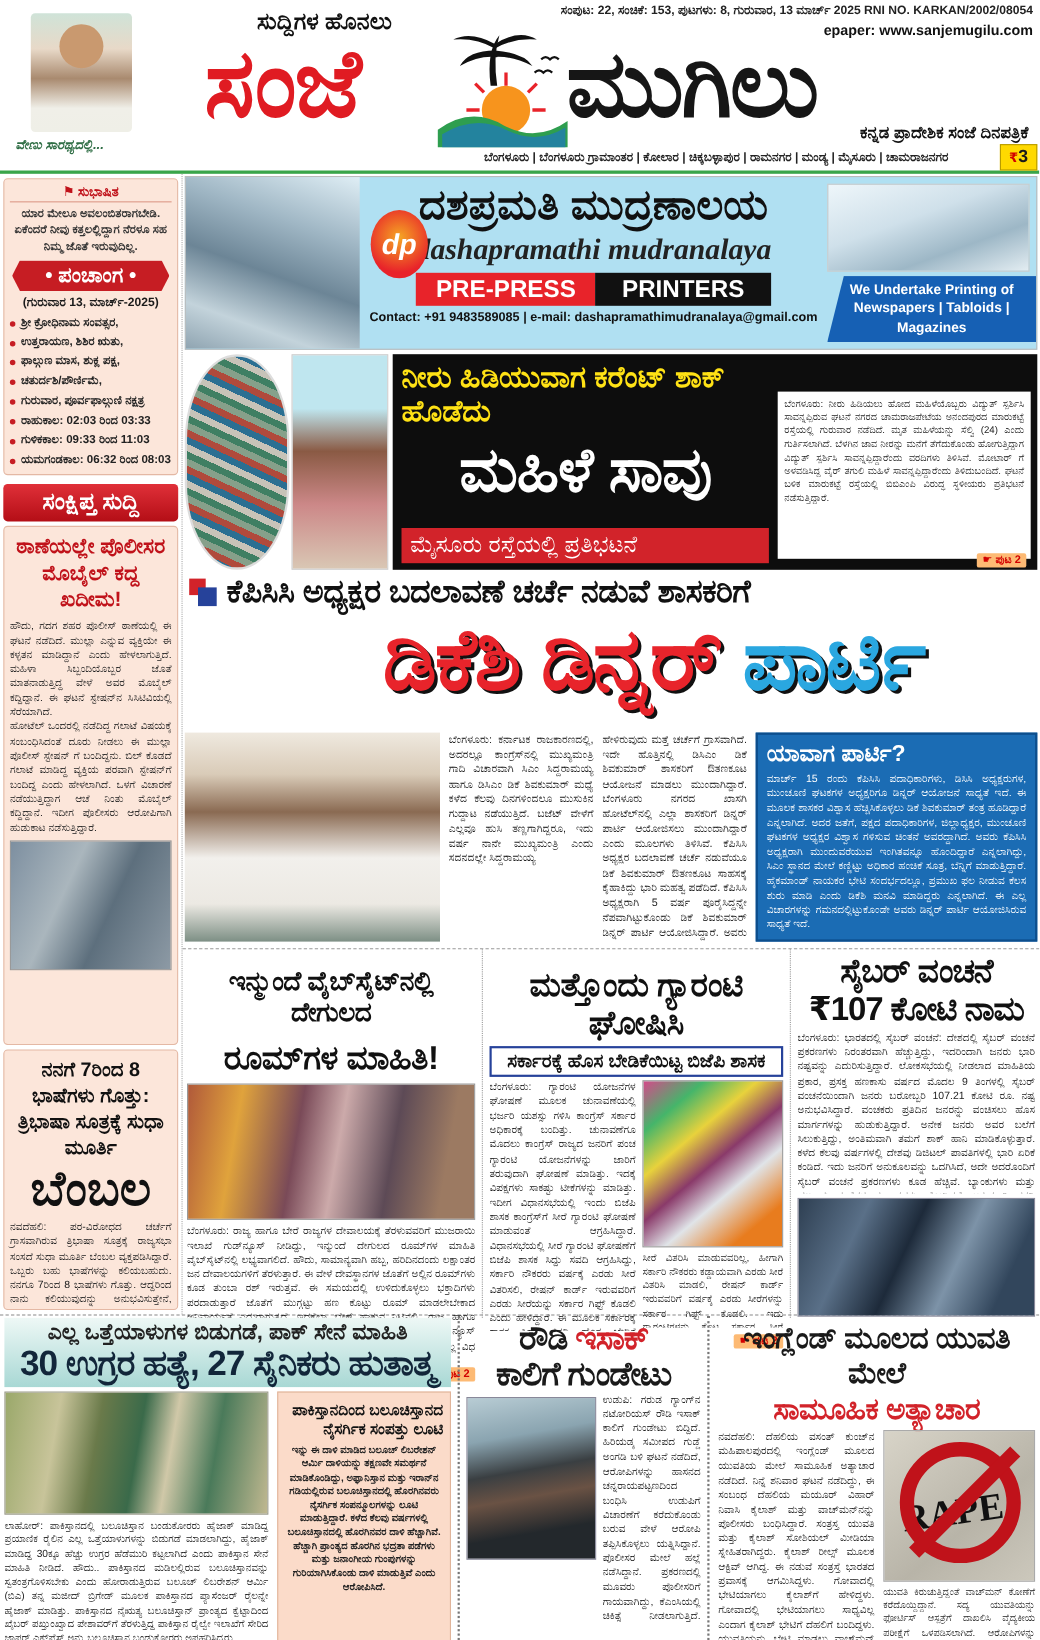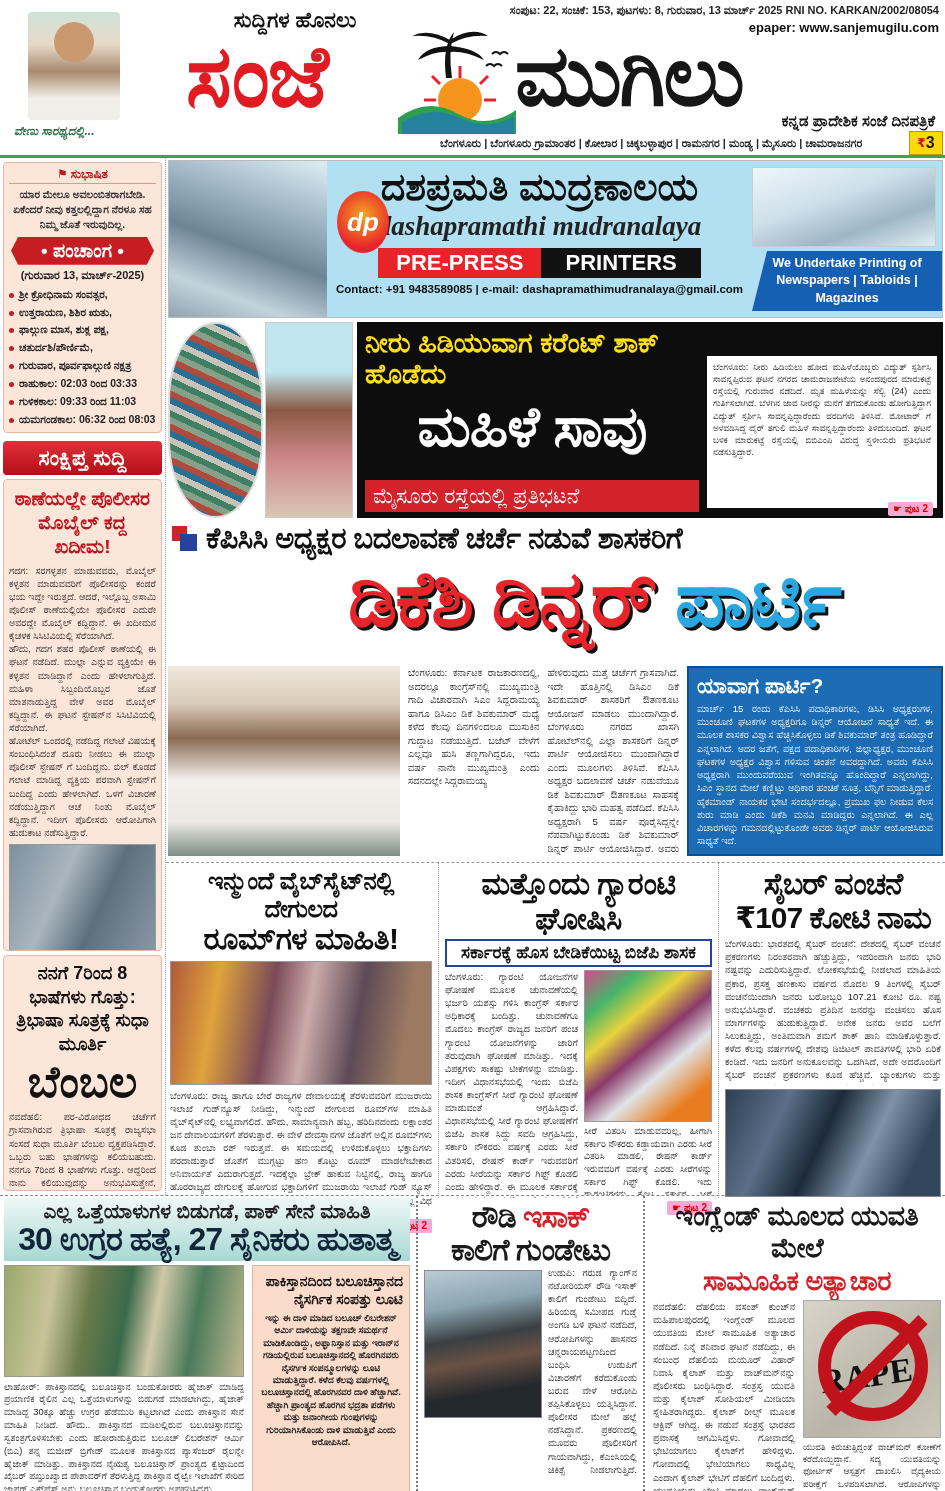--- a/index.html
+++ b/index.html
@@ -42,21 +42,21 @@
   .panchanga-list li { font-size:10.5px; font-weight:bold; line-height:1.7; color:#222; padding-left:10px; position:relative; }
   .panchanga-list li::before { content:""; position:absolute; left:0; top:7px; width:5px; height:5px; border-radius:50%; background:#c61d23; }
   .brief-head { background:linear-gradient(180deg,#e03039,#b40e16); color:#fff; font-weight:bold; font-size:21px; text-align:center;
     border-radius:4px; padding:5px 0; margin:4px 0; }
   .brief-headline { color:#c0121a; font-weight:bold; font-size:19px; line-height:1.25; text-align:center; margin:3px 0 5px; }
   .kbody { font-size:9.5px; line-height:1.38; text-align:justify; color:#222; }
   .cctv-photo { margin-top:5px; height:118px; border:1px solid #999; background:
     linear-gradient(115deg,#7d8fa0 0%,#aab6bd 35%,#5d6f7d 60%,#8d9aa5 100%); }
   .sudha-h1 { font-size:18px; font-weight:bold; text-align:center; line-height:1.3; color:#111; margin:2px 0; }
   .sudha-big { font-size:44px; font-weight:bold; text-align:center; color:#111; line-height:1.1; margin-bottom:4px; }
-  .page-tag { display:inline-block; background:#f9a8d4; color:#d20000; font-weight:bold; font-size:10px; padding:1px 5px; border-radius:2px; }
+  .page-tag { display:inline-block; background:#fdba74; color:#d20000; font-weight:bold; font-size:10px; padding:1px 5px; border-radius:2px; }
   .tag-row { text-align:right; margin-top:2px; }
 
   
   .ad-banner { height:158px; margin:2px 2px 4px 2px; background:#b0e0f2; border:1px solid #bbb; display:flex; overflow:hidden; }
   .press-photo { width:158px; height:100%; background:
     linear-gradient(200deg,#dfeef5 0%,#9fb6c4 30%,#6c8596 55%,#c3d3db 80%,#8fa4b1 100%); }
   .ad-center { flex:1; display:flex; flex-direction:column; align-items:center; padding-top:6px; position:relative; }
   .dp-logo { position:absolute; left:10px; top:30px; width:52px; height:62px; background:radial-gradient(circle at 50% 40%,#f5a623,#e8232a 70%);
     border-radius:50%; color:#fff; font-weight:bold; font-size:26px; font-style:italic; display:flex; align-items:center; justify-content:center; }
   .ad-title-kn { font-size:38px; font-weight:bold; color:#111; line-height:1.1; }
@@ -101,21 +101,21 @@
   .dks-col .kbody { font-size:9.8px; }
   .blue-box { width:256px; background:#1b6cb4; border:2px solid #0d4e8c; color:#fff; padding:6px 8px; overflow:hidden; }
   .blue-box h3 { font-size:21px; margin-bottom:4px; font-weight:bold; }
   .blue-box .kbody { color:#fff; font-size:9.6px; }
 
   
   .mid-row { height:336px; margin-top:6px; border-top:1px dashed #999; display:flex; }
   .mid-a { width:272px; padding:4px 6px 0 4px; }
   .mid-b { width:281px; padding:4px 6px 0 6px; border-left:1px dotted #999; border-right:1px dotted #999; }
   .mid-c { flex:1; padding:4px 4px 0 6px; }
-  .mid-h1 { font-size:24px; font-weight:bold; text-align:center; line-height:1.15; color:#111; letter-spacing:-0.5px; }
+  .mid-h1 { font-size:24px; font-weight:bold; text-align:center; line-height:1.15; color:#111; letter-spacing:-0.5px;margin-top:12px; }
   .mid-h1.big { font-size:30px; }
   .temple-photo { height:124px; margin:4px 0; border:1px solid #999;
     background:linear-gradient(100deg,#b0593a 0%,#e0a33c 18%,#7a4a58 38%,#caa 52%,#5d4a56 70%,#9c7a62 88%); }
   .subhead-box { border:2px solid #26429a; margin:3px 0; padding:2px 4px; text-align:center; font-weight:bold; font-size:17px; color:#111; }
   .guarantee-body { display:flex; gap:6px; margin-top:3px; }
   .guarantee-body .colL { flex:1; }
   .bjp-photo { width:128px; height:152px; border:1px solid #999;
     background:linear-gradient(140deg,#d44a8a 0%,#45b56a 18%,#e8d23c 34%,#8a3a6a 50%,#e0e4e8 65%,#e87c1e 85%,#e87c1e 100%); }
   .colR { width:128px; display:flex; flex-direction:column; }
   .colR .kbody { font-size:9.2px; margin-top:3px; }
@@ -218,21 +218,20 @@
           <li>ರಾಹುಕಾಲ: 02:03 ರಿಂದ 03:33</li>
           <li>ಗುಳಿಕಕಾಲ: 09:33 ರಿಂದ 11:03</li>
           <li>ಯಮಗಂಡಕಾಲ: 06:32 ರಿಂದ 08:03</li>
         </ul>
       </div>
 
       <div class="brief-head">ಸಂಕ್ಷಿಪ್ತ ಸುದ್ದಿ</div>
 
       <div class="pinkbox" style="height:472px;">
         <div class="brief-headline">ಠಾಣೆಯಲ್ಲೇ ಪೊಲೀಸರ ಮೊಬೈಲ್ ಕದ್ದ ಖದೀಮ!</div>
-        <p class="kbody">ಗದಗ: ಸರಗಳ್ಳತನ ಮಾಡುವವರು, ಮೊಬೈಲ್ ಕಳ್ಳತನ ಮಾಡುವವರಿಗೆ ಪೊಲೀಸರನ್ನು ಕಂಡರೆ ಭಯ ಇದ್ದೇ ಇರುತ್ತದೆ. ಆದರೆ, ಇಲ್ಲೊಬ್ಬ ಅಸಾಮಿ ಪೊಲೀಸ್ ಠಾಣೆಯಲ್ಲಿಯೇ ಪೊಲೀಸರ ಎದುರೇ ಅವರದ್ದೇ ಮೊಬೈಲ್ ಕದ್ದಿದ್ದಾನೆ. ಈ ಖದೀಮನ ಕೈಚಳಕ ಸಿಸಿಟಿವಿಯಲ್ಲಿ ಸೆರೆಯಾಗಿದೆ.</p>
         <p class="kbody">ಹೌದು, ಗದಗ ಶಹರ ಪೊಲೀಸ್ ಠಾಣೆಯಲ್ಲಿ ಈ ಘಟನೆ ನಡೆದಿದೆ. ಮುಲ್ಲಾ ಎನ್ನುವ ವ್ಯಕ್ತಿಯೇ ಈ ಕಳ್ಳತನ ಮಾಡಿದ್ದಾನೆ ಎಂದು ಹೇಳಲಾಗುತ್ತಿದೆ. ಮಹಿಳಾ ಸಿಬ್ಬಂದಿಯೊಬ್ಬರ ಜೊತೆ ಮಾತನಾಡುತ್ತಿದ್ದ ವೇಳೆ ಅವರ ಮೊಬೈಲ್ ಕದ್ದಿದ್ದಾನೆ. ಈ ಘಟನೆ ಸ್ಟೇಷನ್‌ನ ಸಿಸಿಟಿವಿಯಲ್ಲಿ ಸೆರೆಯಾಗಿದೆ.</p>
         <p class="kbody">ಹೋಟೆಲ್ ಒಂದರಲ್ಲಿ ನಡೆದಿದ್ದ ಗಲಾಟೆ ವಿಷಯಕ್ಕೆ ಸಂಬಂಧಿಸಿದಂತೆ ದೂರು ನೀಡಲು ಈ ಮುಲ್ಲಾ ಪೊಲೀಸ್ ಸ್ಟೇಷನ್ ಗೆ ಬಂದಿದ್ದನು. ಬಿಲ್ ಕೊಡದೆ ಗಲಾಟೆ ಮಾಡಿದ್ದ ವ್ಯಕ್ತಿಯ ಪರವಾಗಿ ಸ್ಟೇಷನ್‌ಗೆ ಬಂದಿದ್ದ ಎಂದು ಹೇಳಲಾಗಿದೆ. ಒಳಗೆ ವಿಚಾರಣೆ ನಡೆಯುತ್ತಿದ್ದಾಗ ಆಚೆ ನಿಂತು ಮೊಬೈಲ್ ಕದ್ದಿದ್ದಾನೆ. ಇದೀಗ ಪೊಲೀಸರು ಆರೋಪಿಗಾಗಿ ಹುಡುಕಾಟ ನಡೆಸುತ್ತಿದ್ದಾರೆ.</p>
         <div class="cctv-photo"></div>
       </div>
 
       <div class="pinkbox" style="flex:1;">
         <div class="sudha-h1">ನನಗೆ 7ರಿಂದ 8 ಭಾಷೆಗಳು ಗೊತ್ತು: ತ್ರಿಭಾಷಾ ಸೂತ್ರಕ್ಕೆ ಸುಧಾ ಮೂರ್ತಿ</div>
         <div class="sudha-big">ಬೆಂಬಲ</div>
         <p class="kbody">ನವದೆಹಲಿ: ಪರ-ವಿರೋಧದ ಚರ್ಚೆಗೆ ಗ್ರಾಸವಾಗಿರುವ ತ್ರಿಭಾಷಾ ಸೂತ್ರಕ್ಕೆ ರಾಜ್ಯಸಭಾ ಸಂಸದೆ ಸುಧಾ ಮೂರ್ತಿ ಬೆಂಬಲ ವ್ಯಕ್ತಪಡಿಸಿದ್ದಾರೆ. ಒಬ್ಬರು ಬಹು ಭಾಷೆಗಳನ್ನು ಕಲಿಯಬಹುದು. ನನಗೂ 7ರಿಂದ 8 ಭಾಷೆಗಳು ಗೊತ್ತು. ಆದ್ದರಿಂದ ನಾನು ಕಲಿಯುವುದನ್ನು ಅನುಭವಿಸುತ್ತೇನೆ, ಇದರಿಂದ ವಿದ್ಯಾರ್ಥಿಗಳು ಕೂಡ ಸಾಕಷ್ಟು ಕಲಿಯಬಹುದು ಎಂದು ಅಭಿಪ್ರಾಯಪಟ್ಟಿದ್ದಾರೆ.</p>
 

